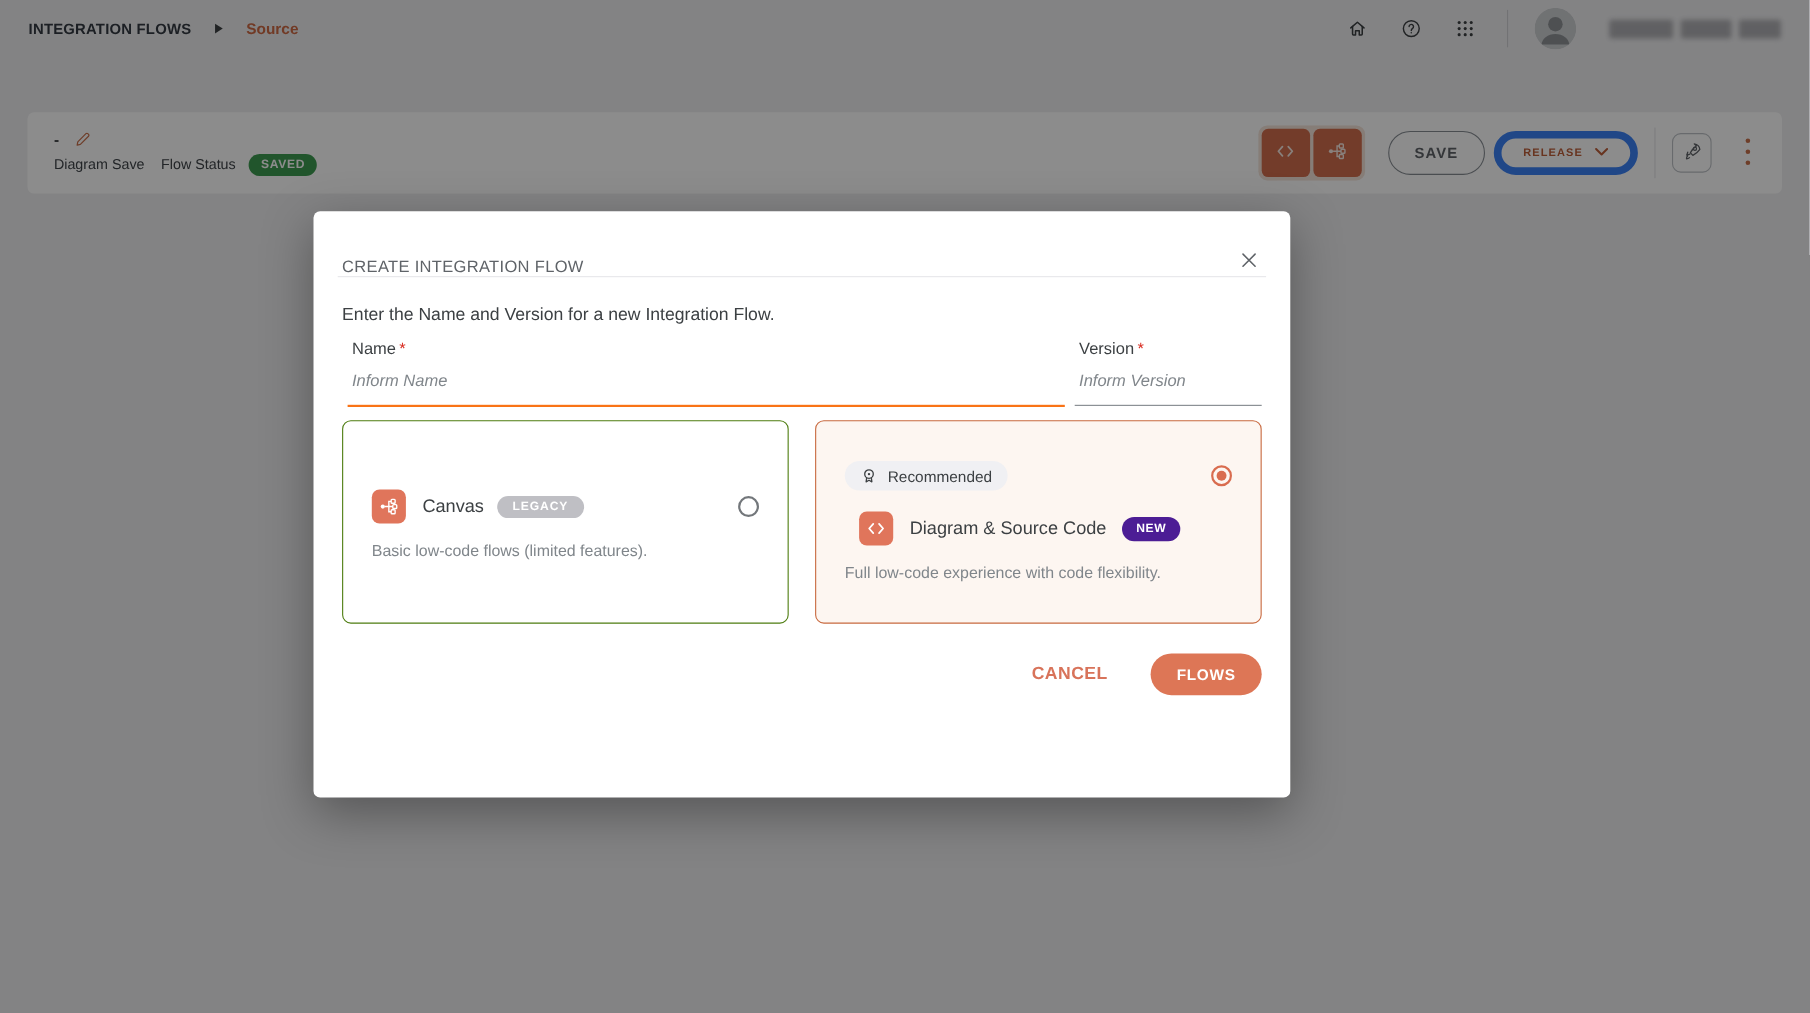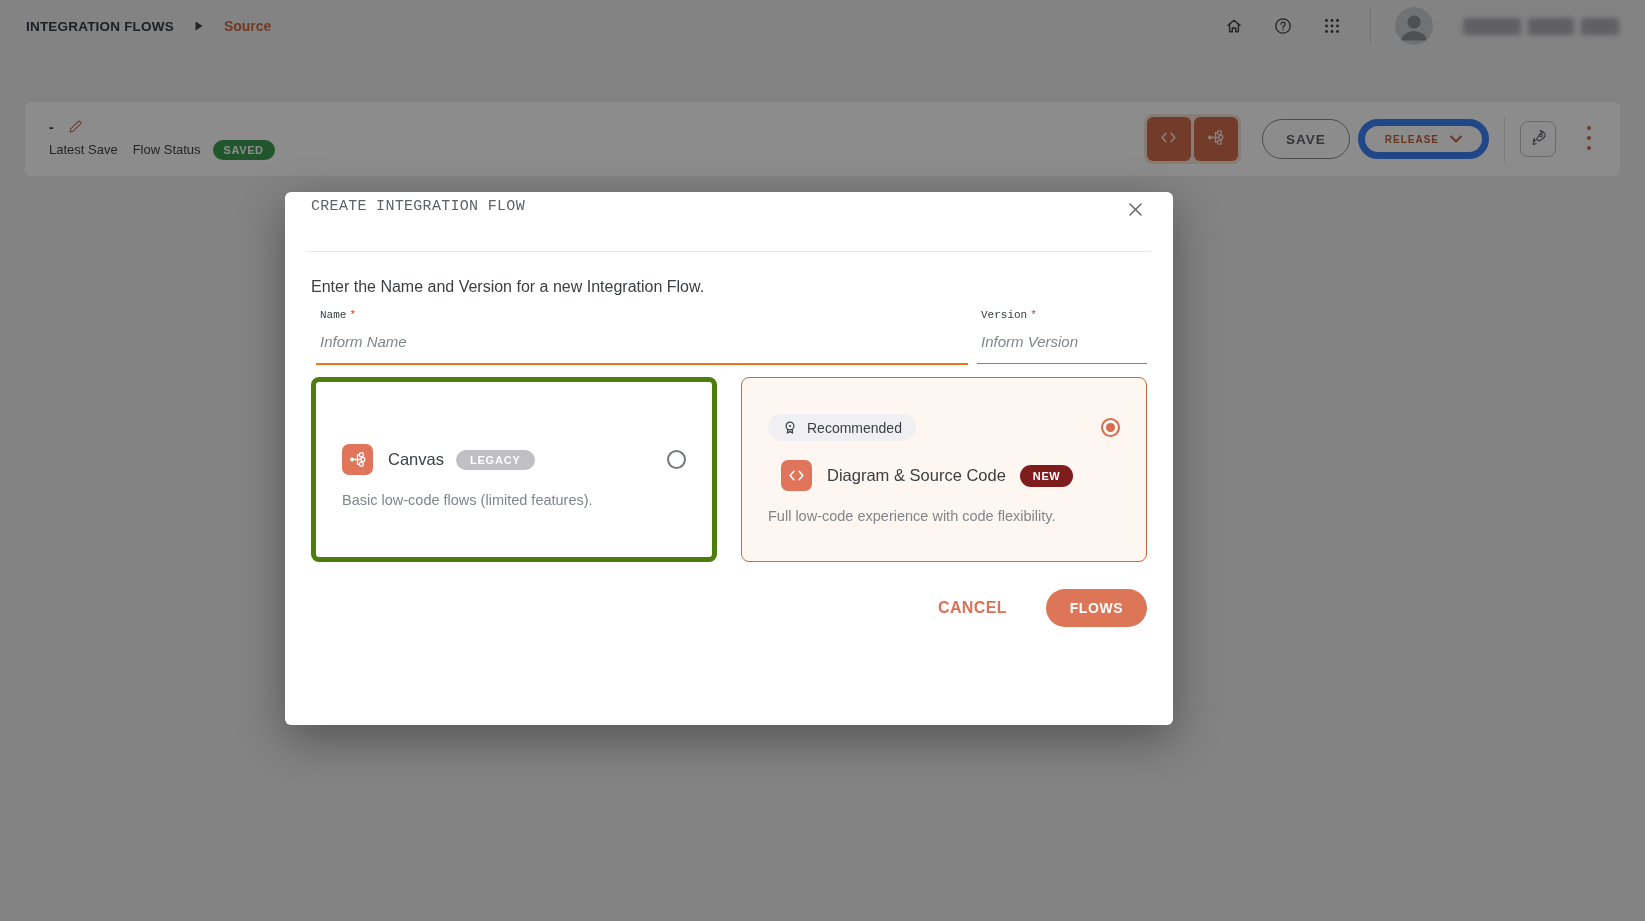--- a/index.html
+++ b/index.html
@@ -75,62 +75,62 @@
   
   .overlay { position: absolute; inset: 0; background: rgba(0,0,0,0.45); }
 
   
   .modal {
     position: absolute; left: 285px; top: 192px; width: 888px; height: 533px;
     background: #fff; border-radius: 6px; box-shadow: 0 14px 45px rgba(0,0,0,.35);
   }
   .modal-header {
     margin: 0 22px; height: 60px; border-bottom: 1px solid #E7E7EA;
-    display: flex; align-items: flex-start; justify-content: space-between; padding: 6px 4px 0; font-family: Liberation Mono, monospace;
+    display: flex; align-items: flex-end; justify-content: space-between; padding: 6px 4px 0;
   }
   .modal-title { font-size: 15px; color: #5F6368; font-weight: 500; letter-spacing: .3px; }
   .close-btn { color: #5F6368; background: none; border: none; padding: 4px; display: flex; cursor: pointer; }
   .modal-body { padding: 0 26px; }
   .modal-desc { margin: 26px 0 0; font-size: 16px; color: #3C4043; }
   .fields-row { display: flex; margin-top: 13px; padding-left: 5px; gap: 9px; }
   .field { display: flex; flex-direction: column; }
   .field-name { flex: 1; }
   .field-version { width: 170px; }
-  .field-label { font-size: 11px; color: #3C4043; padding-left: 4px; font-family: Liberation Mono, monospace; }
+  .field-label { font-size: 15px; color: #3C4043; padding-left: 4px; }
   .req { color: #D93025; margin-left: 3px; }
   .field input {
     border: none; outline: none; background: transparent; font-size: 15px; color: #3C4043;
     padding: 12px 4px 13px; font-family: inherit; width: 100%;
   }
   .field input::placeholder { font-style: italic; color: #80868B; }
   .field-name input { border-bottom: 2px solid #f97316; }
   .field-version input { border-bottom: 1px solid #80868B; }
 
   .design-type-row { margin-top: 44px; display: flex; align-items: center; gap: 9px; }
   .design-type-label { font-size: 14px; font-weight: 700; color: #3C4043; letter-spacing: .2px; }
   .info-icon { color: #9AA0A6; display: flex; cursor: pointer; }
 
   .cards-row { display: flex; margin-top: 12px; gap: 24px; }
   .card { width: 406px; height: 185px; border-radius: 8px; padding: 0 26px; cursor: pointer; }
-  .card-canvas { border: 5px solid #4d7c0f; background: #fff; }
+  .card-canvas { border: 1px solid #4d7c0f; background: #fff; }
   .card-diagram { border: 1px solid #C8693F; background: #FDF6F1; }
   .card-main { display: flex; align-items: center; }
   .card-canvas .card-main { margin-top: 62px; }
   .card-diagram .card-main { margin-top: 19px; padding-left: 13px; }
   .type-icon {
     width: 31px; height: 31px; border-radius: 7px; background: #E0755B; color: #fff;
     display: flex; align-items: center; justify-content: center; flex: none;
   }
   .card-title { margin-left: 15px; font-size: 16.5px; color: #3C4043; font-weight: 500; white-space: nowrap; }
   .badge-legacy {
     margin-left: 12px; background: #BFBFC4; color: #fff; font-size: 11px; font-weight: 700;
     letter-spacing: .8px; padding: 4px 14px; border-radius: 11px;
   }
   .badge-new {
-    margin-left: 14px; background: #7f1d1d; color: #fff; font-size: 11px; font-weight: 700;
+    margin-left: 14px; background: #4c1d95; color: #fff; font-size: 11px; font-weight: 700;
     letter-spacing: .6px; padding: 5px 13px; border-radius: 12px;
   }
   .radio { width: 19px; height: 19px; border-radius: 50%; margin-left: auto; flex: none; cursor: pointer; }
   .radio-off { border: 2px solid #73777B; }
   .radio-on { border: 2px solid #D96C4F; display: flex; align-items: center; justify-content: center; }
   .radio-on::after { content: ""; width: 9px; height: 9px; border-radius: 50%; background: #D96C4F; }
   .card-desc { margin-top: 17px; font-size: 14.5px; color: #80868B; }
   .card-top { margin-top: 36px; display: flex; align-items: center; }
   .rec-pill {
     height: 27px; background: #F0F0F3; border-radius: 14px; display: flex; align-items: center;
@@ -210,21 +210,21 @@
     <div class="toolbar-left">
       <div class="flow-name-row">
         <span class="flow-name">-</span>
         <span class="pencil">
           <svg width="15" height="15" viewBox="0 0 16 16" fill="none" stroke="currentColor" stroke-width="1.2" stroke-linejoin="round">
             <path d="M2.3 13.7 l.6-3.1 L10.8 2.7 a1.25 1.25 0 0 1 1.8 0 l.7.7 a1.25 1.25 0 0 1 0 1.8 L5.4 13.1 z"></path>
           </svg>
         </span>
       </div>
       <div class="status-row">
-        <span>Latest Save</span>
+        <span>Diagram Save</span>
         <span class="flow-status-label">Flow Status</span>
         <span class="badge-saved">SAVED</span>
       </div>
     </div>
     <div class="toolbar-right">
       <div class="toggle-group">
         <button class="toggle-btn">
           <span>
             <svg width="19" height="19" viewBox="0 0 18 18" fill="none" stroke="currentColor" stroke-width="1.5" stroke-linecap="round" stroke-linejoin="round">
               <polyline points="6.5,5 3,9 6.5,13"></polyline>

